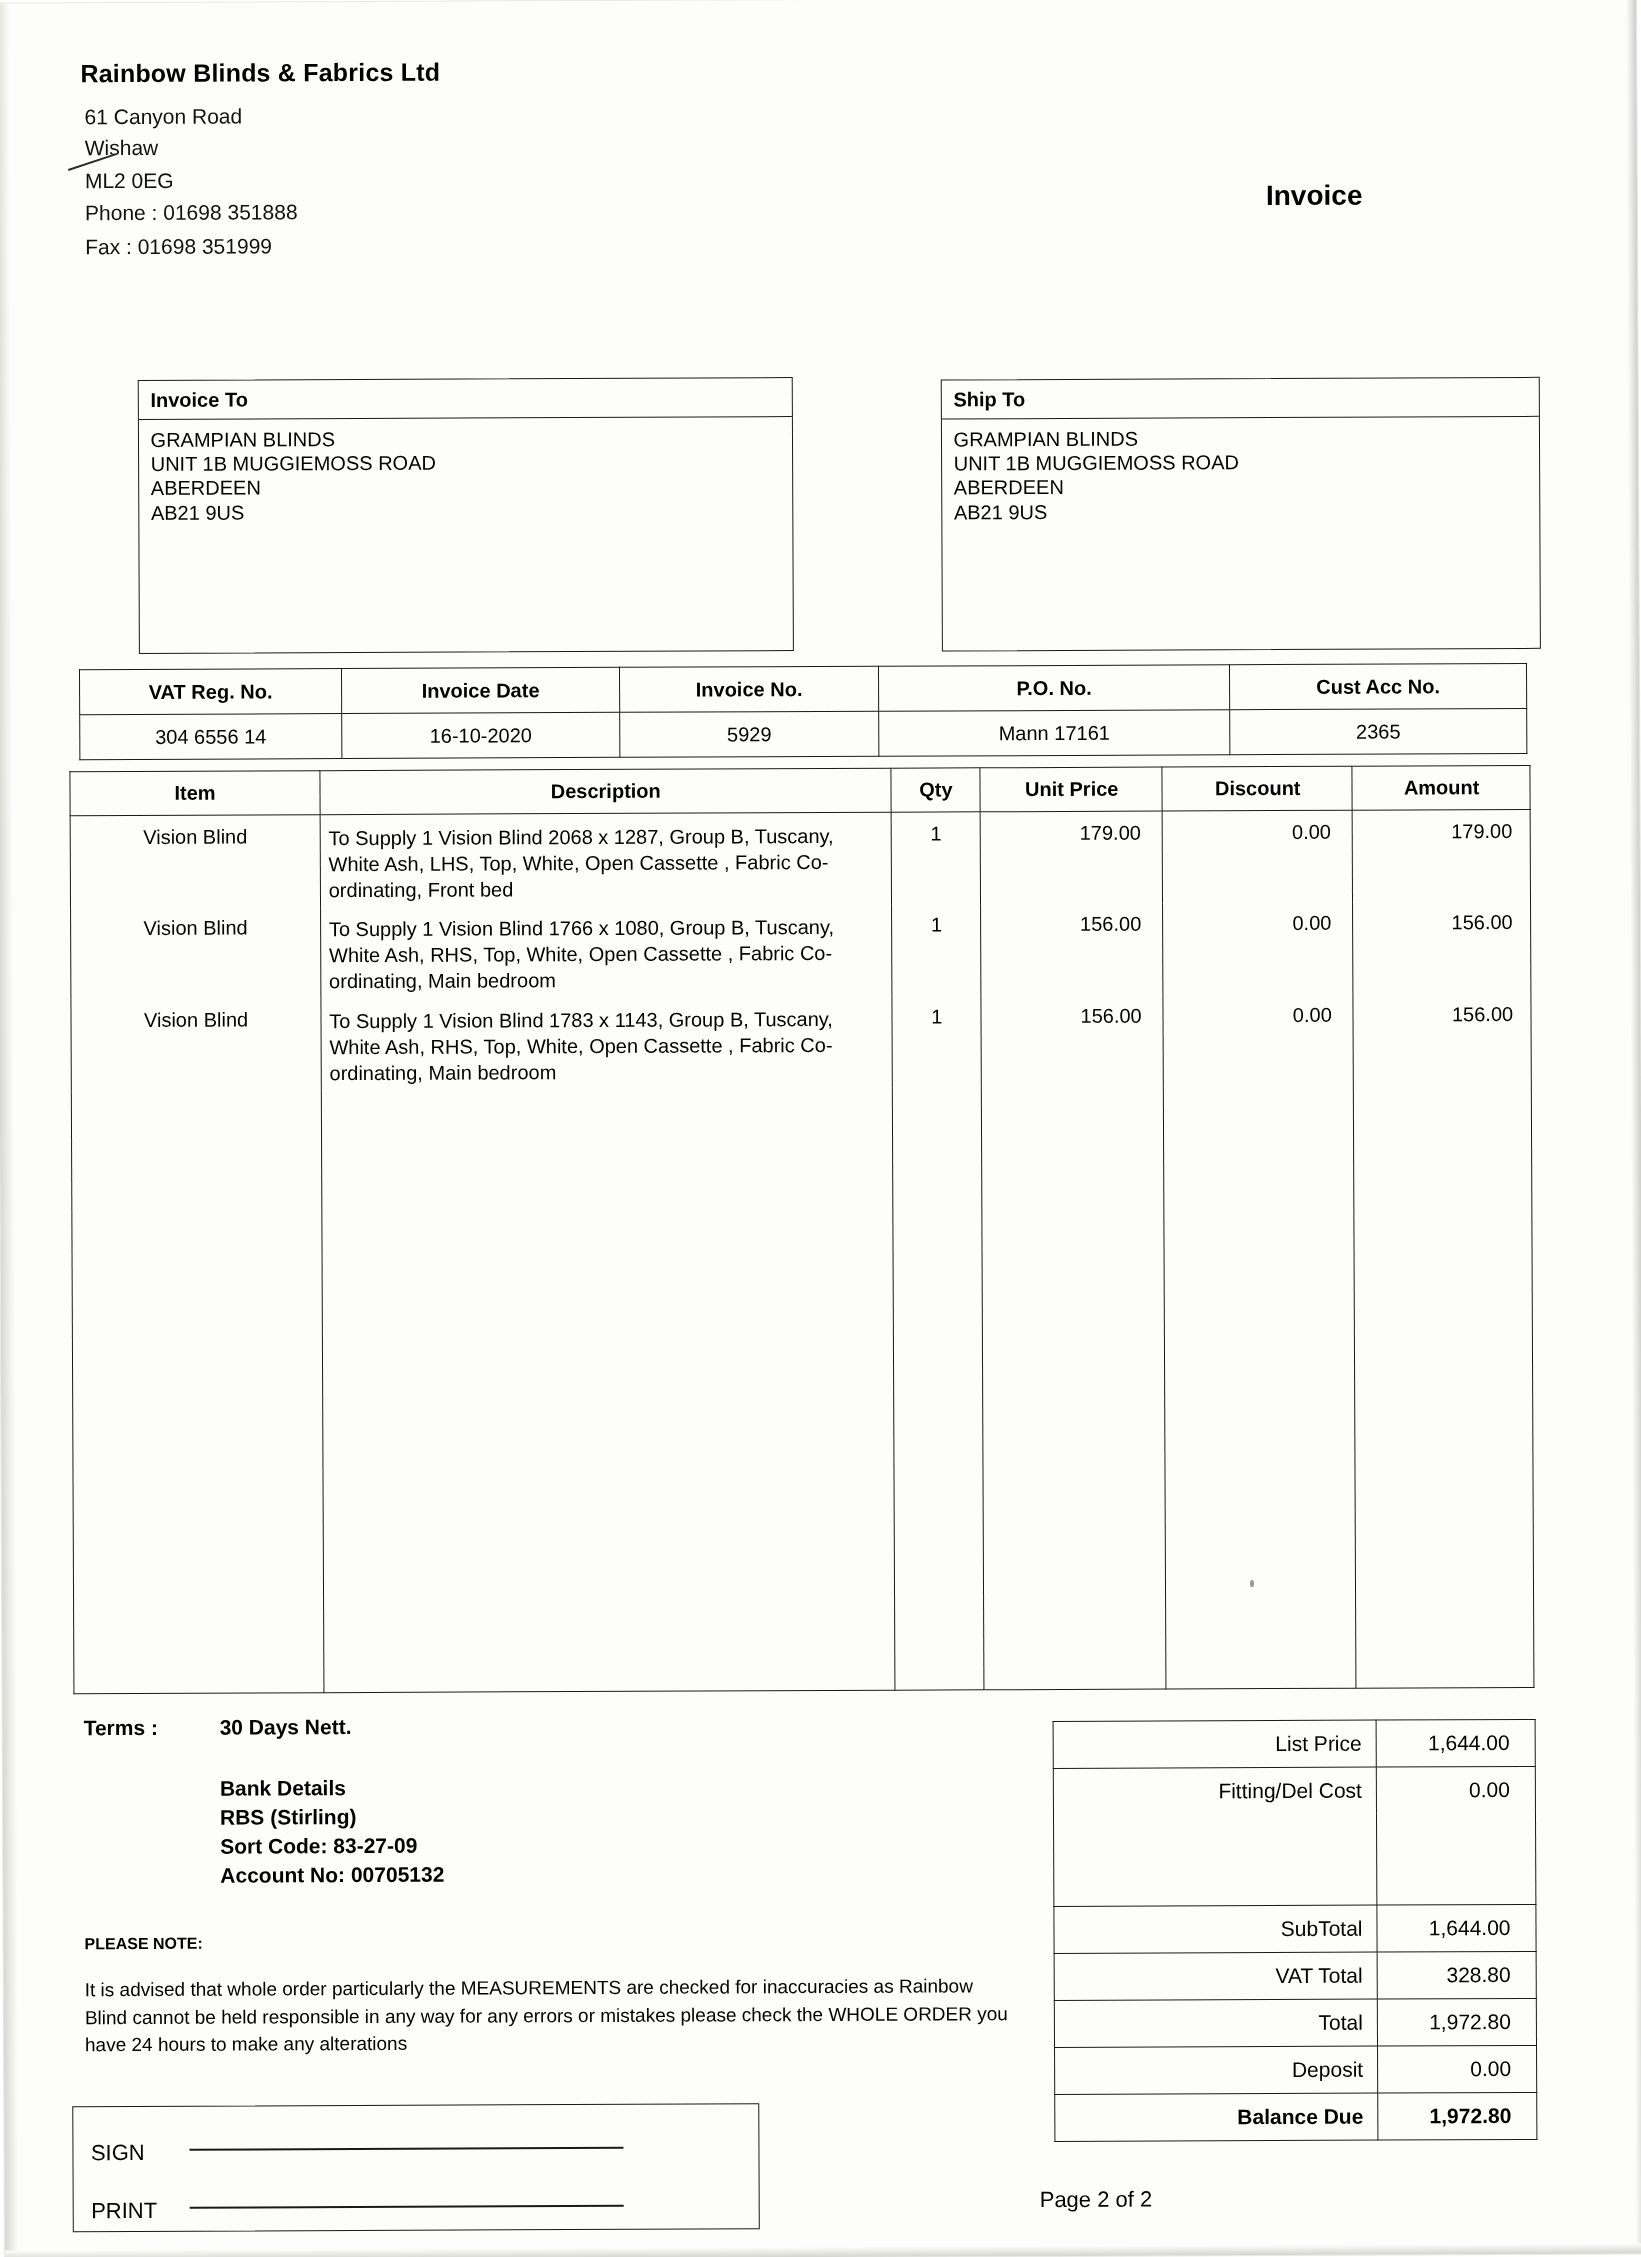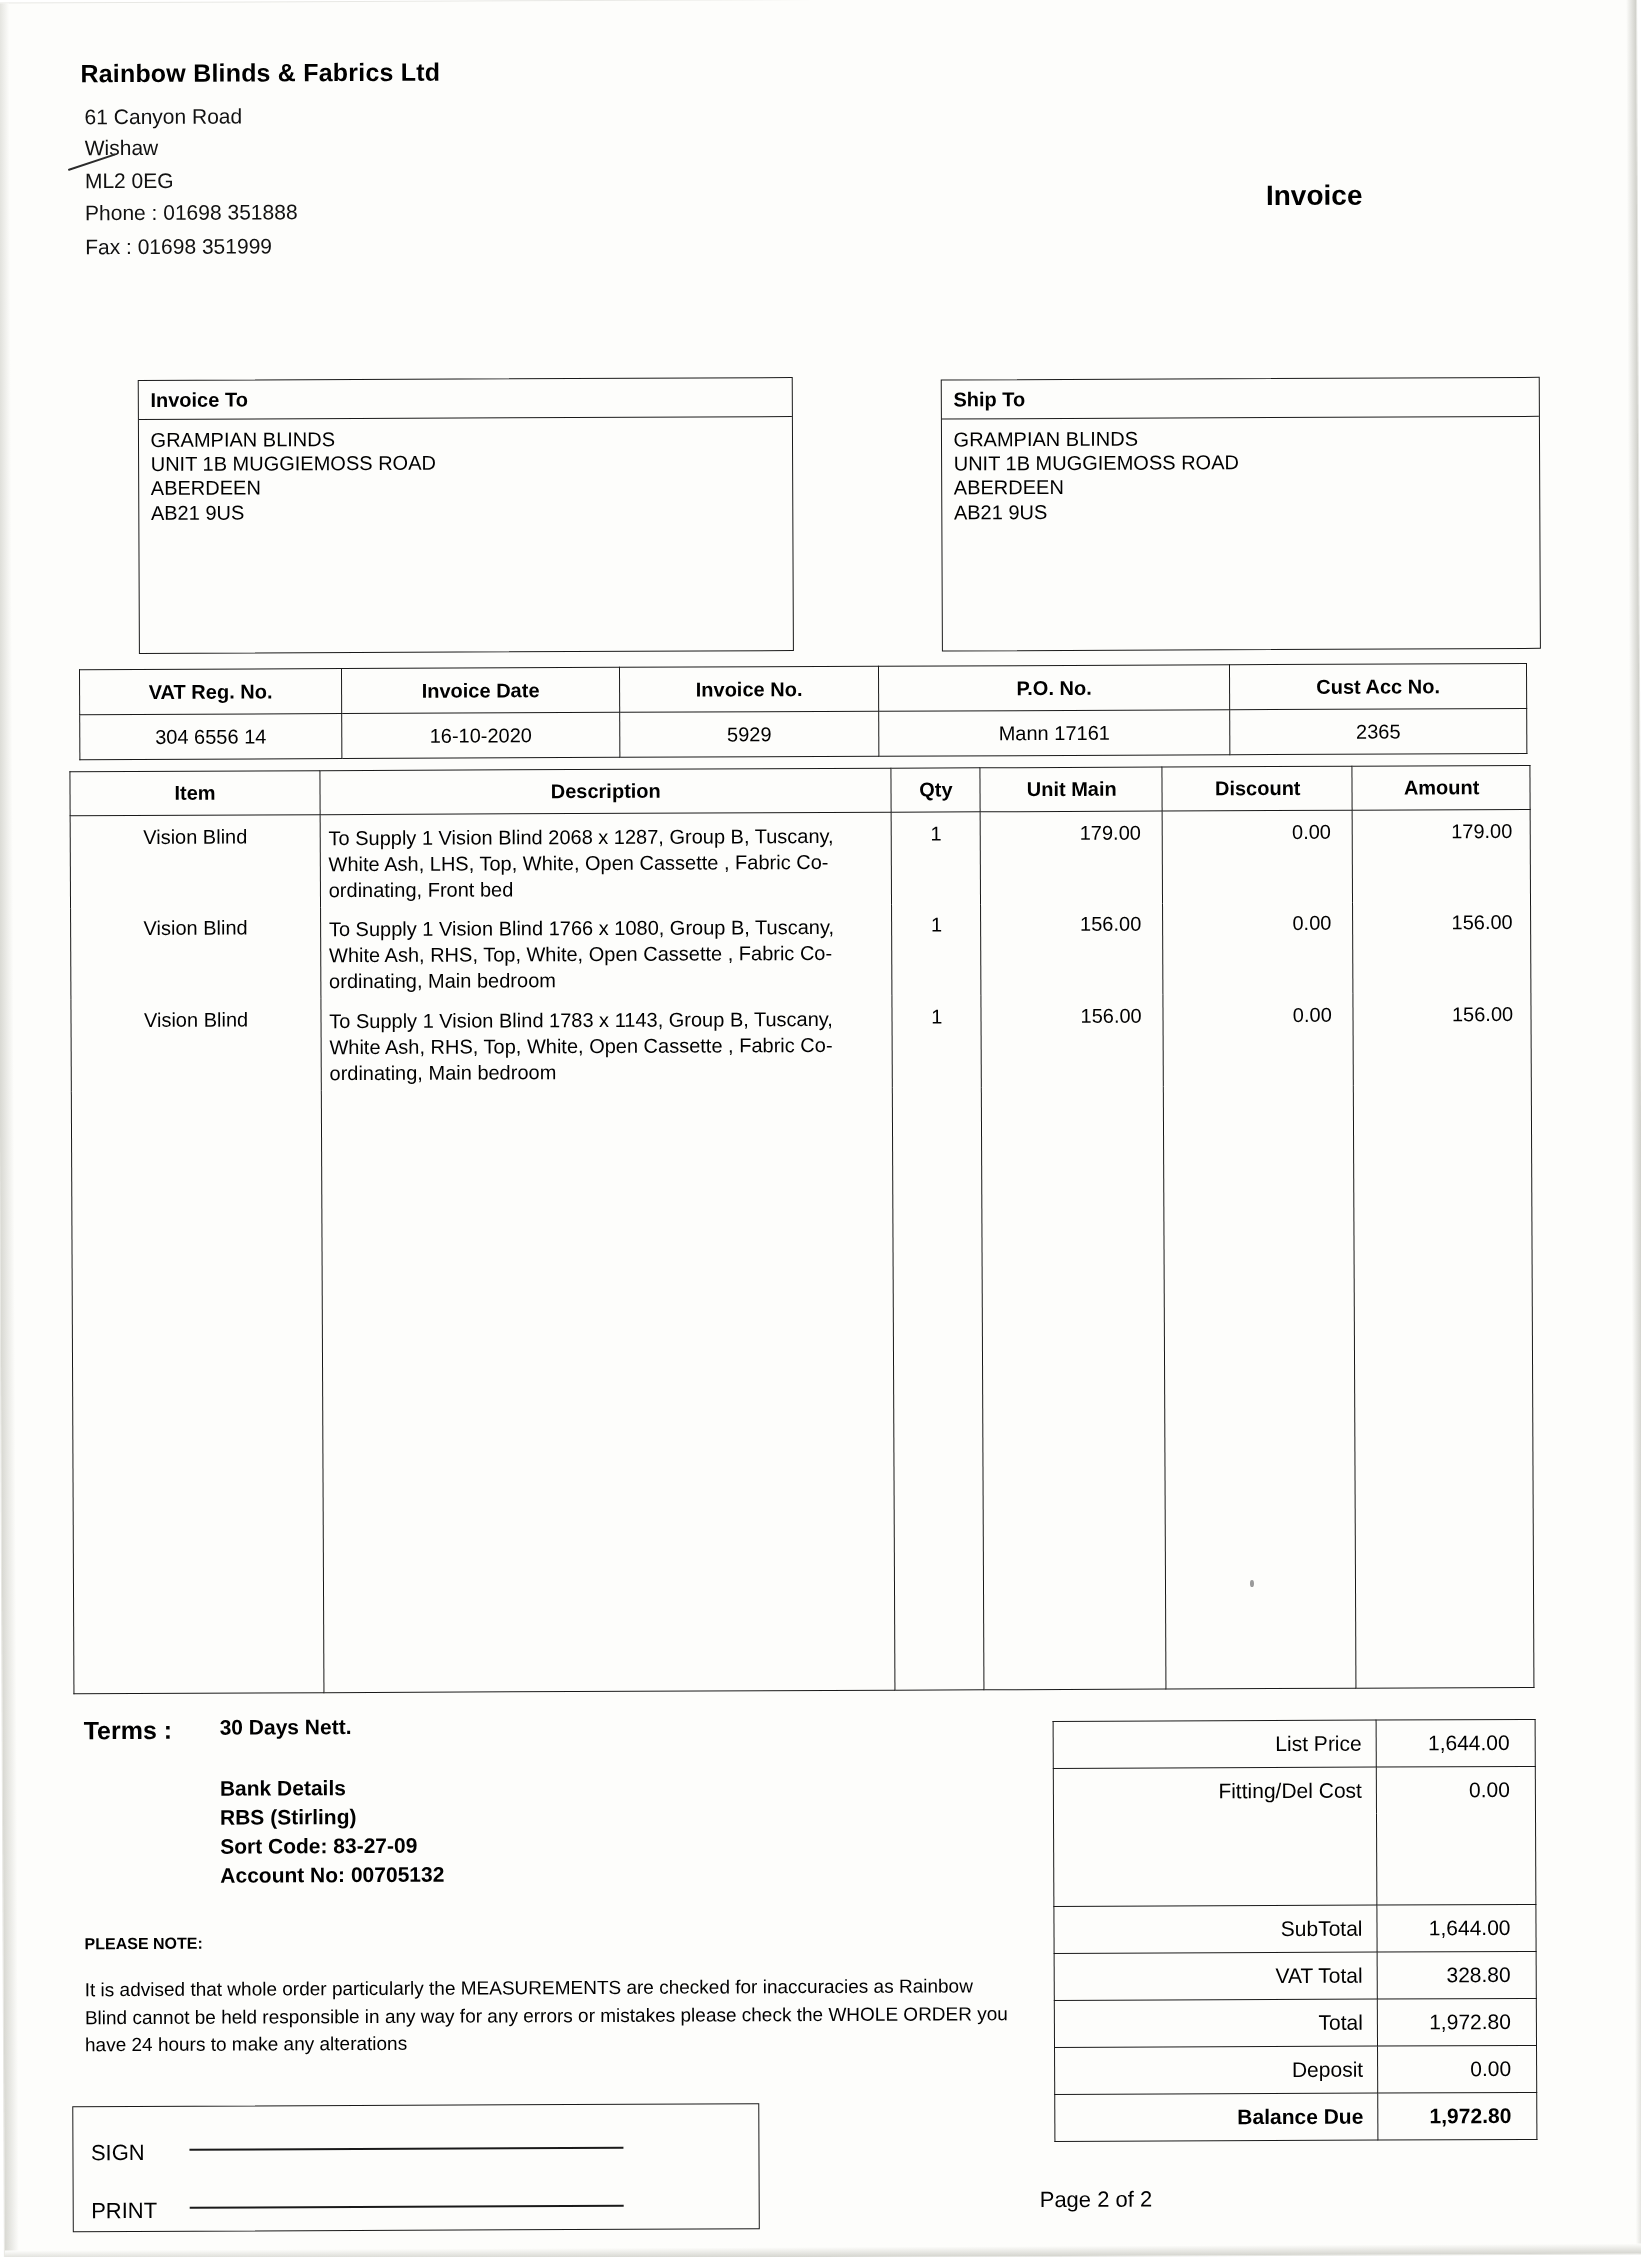--- a/index.html
+++ b/index.html
@@ -135,21 +135,21 @@
   .c-item  { width: 239px; text-align: center; }
   .c-desc  { width: 550px; }
   .c-qty   { width: 83px; text-align: center; }
   .c-price { width: 174px; text-align: right; padding-right: 21px !important; }
   .c-disc  { width: 182px; text-align: right; padding-right: 21px !important; }
   .c-amt   { width: 170px; text-align: right; padding-right: 17.4px !important; }
   .items .filler td { height: 589px; border-top: none; }
   .desc-text { line-height: 1.3; }
 
   
-  .terms-label { left: 81px; top: 1713px; font-size: 25px; font-weight: bold; }
+  .terms-label { left: 81px; top: 1713px; font-size: 21px; font-weight: bold; }
   .terms-value { left: 217px; top: 1713px; font-size: 21px; font-weight: bold; }
   .bank {
     left: 217px; top: 1772px;
     font-size: 21px; font-weight: bold;
     line-height: 1.38;
   }
   .please-note { left: 81px; top: 1932px; font-size: 16px; font-weight: bold; }
   .note-body {
     left: 81px; top: 1973px;
     width: 927px;
@@ -242,21 +242,21 @@
       </tr>
     </tbody>
       </table>
 
     <table class="abs items">
       <tbody>
           <tr>
         <th class="c-item">Item</th>
         <th class="c-desc">Description</th>
         <th class="c-qty">Qty</th>
-        <th class="c-price" style="text-align:center;padding-right:0 !important;">Unit Main</th>
+        <th class="c-price" style="text-align:center;padding-right:0 !important;">Unit Price</th>
         <th class="c-disc" style="text-align:center;padding-right:0 !important;">Discount</th>
         <th class="c-amt" style="text-align:center;padding-right:0 !important;">Amount</th>
       </tr>
       <tr>
         <td class="c-item" style="border-bottom:none">Vision Blind</td>
         <td class="c-desc desc-text" style="border-bottom:none">To Supply 1 Vision Blind  2068 x 1287, Group B, Tuscany, White Ash, LHS, Top, White, Open Cassette , Fabric Co-ordinating, Front bed</td>
         <td class="c-qty" style="border-bottom:none">1</td>
         <td class="c-price" style="border-bottom:none">179.00</td>
         <td class="c-disc" style="border-bottom:none">0.00</td>
         <td class="c-amt" style="border-bottom:none">179.00</td>

